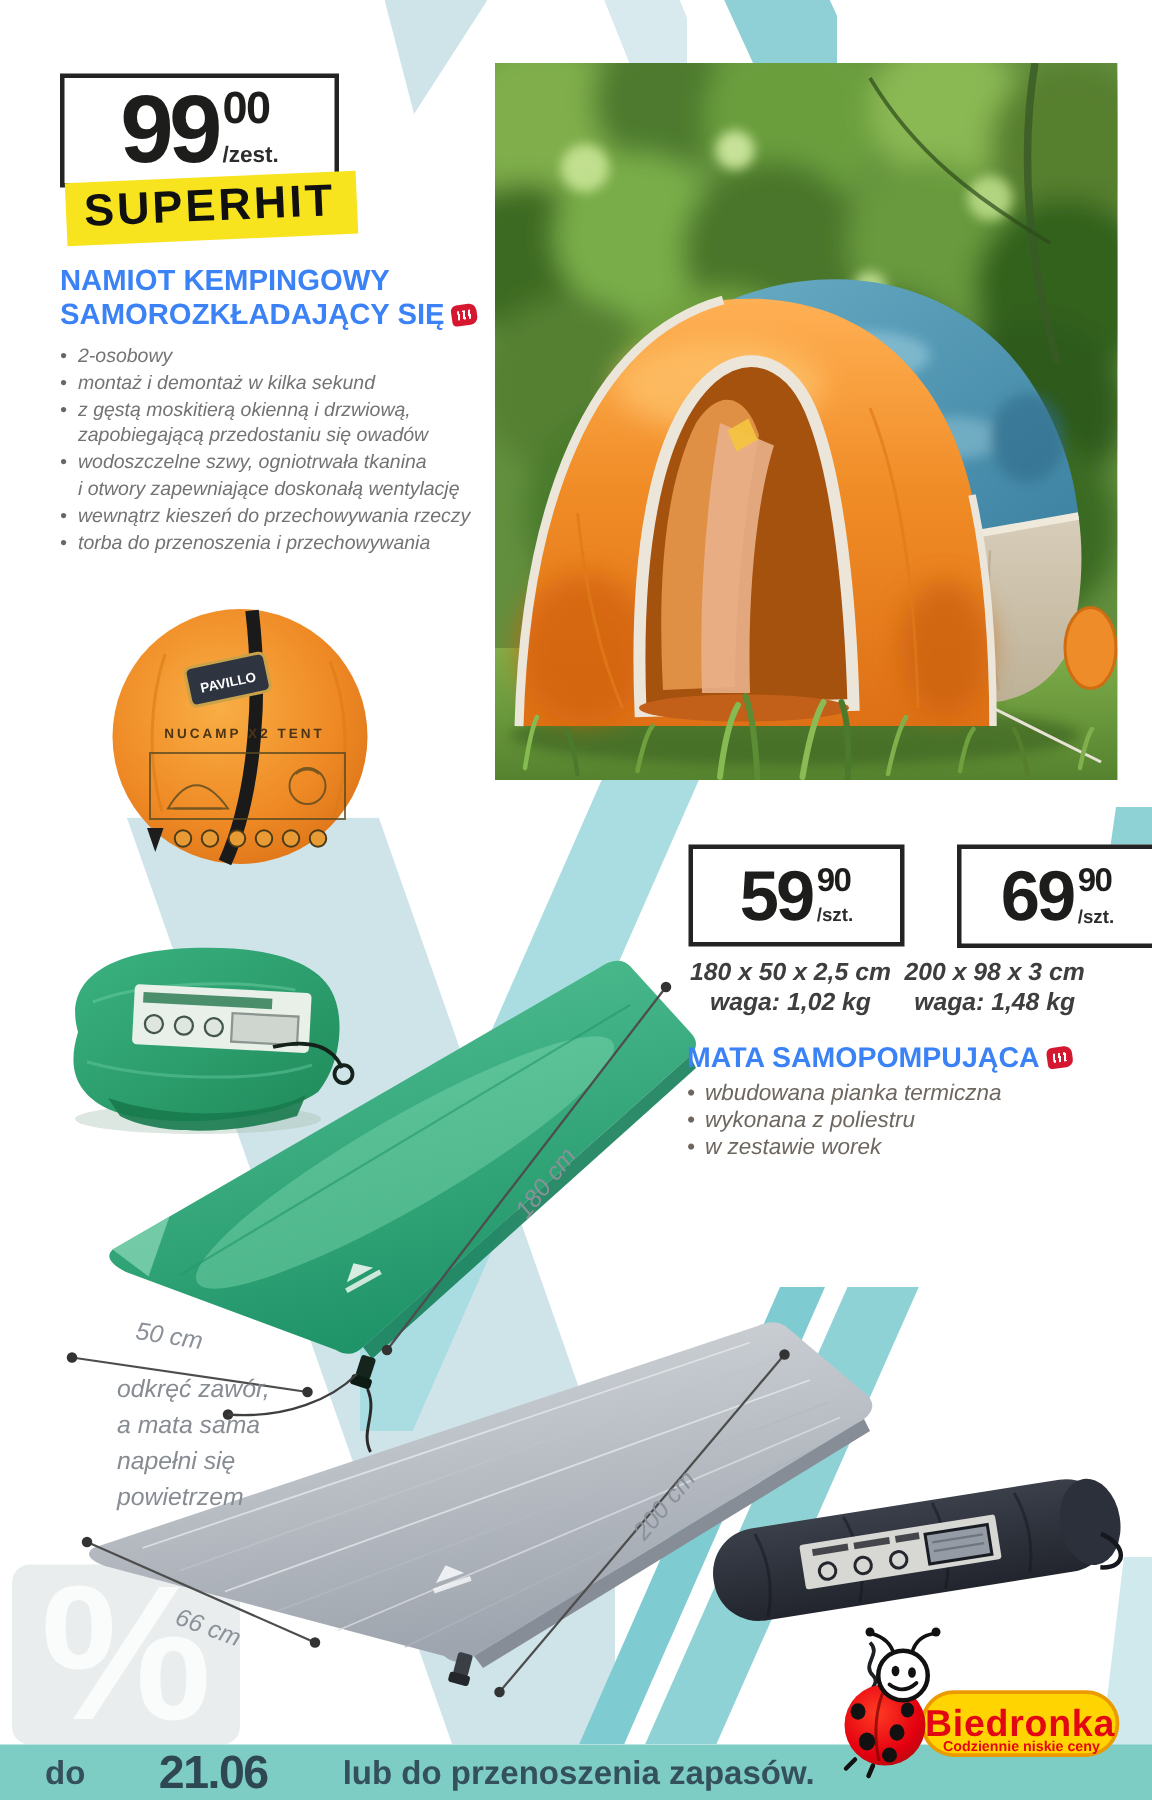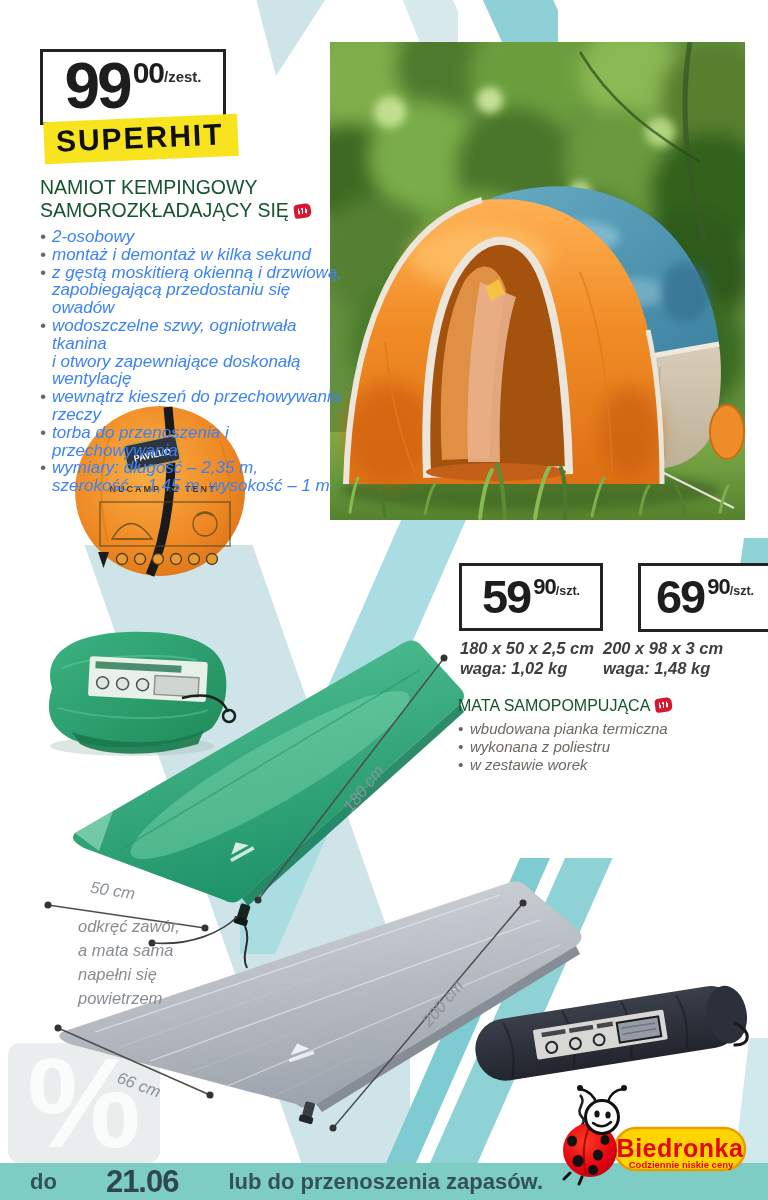--- a/index.html
+++ b/index.html
@@ -18,53 +18,53 @@
   #st-corner{left:734px;top:1038px;width:34px;height:128px;background:#cfe9ec;clip-path:polygon(45% 0,100% 0,100% 100%,0 100%);}
   
   #watermark{position:absolute;left:8px;top:1043px;width:152px;height:120px;background:#e9edee;
              border-radius:12px;z-index:0;display:flex;align-items:center;justify-content:center;overflow:hidden;}
   #watermark span{font-size:128px;font-weight:700;color:#fafcfc;line-height:1;}
   
   .pricebox{position:absolute;background:#fff;border:3px solid #232323;z-index:2;
             display:flex;align-items:center;justify-content:center;box-sizing:border-box;}
   .pb-row{display:flex;align-items:flex-start;}
   .pb-amount{font-weight:800;color:#1d1d1b;line-height:.86;letter-spacing:-3px;}
-  .pb-side{display:flex;flex-direction:row;align-items:flex-start;margin-left:3px;}
+  .pb-side{display:flex;flex-direction:column;align-items:flex-start;margin-left:3px;}
   .pb-cents{font-weight:800;color:#1d1d1b;line-height:.9;letter-spacing:-1px;}
   .pb-unit{font-weight:700;color:#2d2d2d;}
   #price-tent{left:40px;top:49px;width:186px;height:76px;}
   #price-tent .pb-amount{font-size:64px;}
   #price-tent .pb-cents{font-size:30px;}
   #price-tent .pb-unit{font-size:15px;margin-top:9px;}
   .pricebox.mid .pb-amount{font-size:47px;letter-spacing:-2px;}
   .pricebox.mid .pb-cents{font-size:22px;}
   .pricebox.mid .pb-unit{font-size:12.5px;margin-top:7px;}
   #price-mat1{left:459px;top:563px;width:144px;height:68px;}
   #price-mat2{left:602px;top:563px;width:134px;height:69px;margin-left:36px;}
   
   #superhit{position:absolute;left:44px;top:118px;z-index:2;background:#f7e41f;color:#101010;
             font-weight:800;font-size:30px;letter-spacing:2px;padding:3px 14px 5px 12px;
             transform:rotate(-2.5deg);}
   
-  .p-title{position:absolute;z-index:2;font-weight:400;color:#14532d;line-height:23px;}
+  .p-title{position:absolute;z-index:2;font-weight:700;color:#3b82f6;line-height:23px;}
   #title1{left:40px;top:176px;font-size:19.5px;}
-  #title2{left:458px;top:694px;font-size:16px;}
+  #title2{left:458px;top:694px;font-size:19px;}
   .hit-icon{display:inline-block;width:17px;height:14px;background:#d5172f;border-radius:4px 5px 5px 3px;
             transform:rotate(-8deg);vertical-align:-1px;margin-left:5px;}
   .hit-icon::after{content:"";display:block;width:9px;height:6px;margin:4px auto 0;
             background:repeating-linear-gradient(90deg,#fff 0 1.5px,rgba(255,255,255,0) 1.5px 3.6px);}
   ul.features{position:absolute;z-index:2;list-style:none;margin:0;padding:0;
-              font-style:italic;color:#3b82f6;font-size:17px;line-height:17.8px;}
+              font-style:italic;color:#737373;font-size:13px;line-height:17.8px;}
   ul.features li{position:relative;padding-left:12px;white-space:pre-line;}
   ul.features li::before{content:"•";position:absolute;left:0;top:0;color:#6d655e;}
   #features1{left:40px;top:228px;width:310px;}
   #features2{left:458px;top:720px;width:290px;font-size:15px;line-height:18.2px;color:#6e6760;}
   
   .spec{position:absolute;z-index:2;font-style:italic;font-weight:700;color:#3e3e3e;
-        font-size:16.5px;line-height:20px;}
+        font-size:16.5px;line-height:20px;text-align:center;}
   #spec1{left:460px;top:638px;}
   #spec2{left:603px;top:638px;}
   
   #note{position:absolute;left:78px;top:914px;z-index:2;font-style:italic;color:#878c93;
         font-size:16.5px;line-height:24px;white-space:pre-line;}
   
   #photo{position:absolute;left:330px;top:42px;width:415px;height:478px;z-index:1;}
   #bagcircle{position:absolute;left:70px;top:396px;width:185px;height:192px;z-index:1;}
   #scene-lower{position:absolute;left:0;top:600px;width:768px;height:600px;z-index:1;}
   svg text{font-family:"Liberation Sans",sans-serif;}
@@ -113,22 +113,20 @@
   </div>
   <ul class="features" id="features1">
     <li>2-osobowy</li>
     <li>montaż i demontaż w kilka sekund</li>
     <li>z gęstą moskitierą okienną i drzwiową,
 zapobiegającą przedostaniu się owadów</li>
     <li>wodoszczelne szwy, ogniotrwała tkanina
 i otwory zapewniające doskonałą wentylację</li>
     <li>wewnątrz kieszeń do przechowywania rzeczy</li>
     <li>torba do przenoszenia i przechowywania</li>
-    <li>wymiary: długość – 2,35 m,
-szerokość – 1,45 m, wysokość – 1 m</li>
   </ul>
 
   <svg id="photo" viewBox="0 0 415 478">
     <defs>
       <linearGradient id="g-grass" x1="0" y1="0" x2="0" y2="1">
         <stop offset="0" stop-color="#7fae4a"></stop>
           <stop offset="1" stop-color="#55822e"></stop>
       </linearGradient>
       <linearGradient id="g-orange" x1="0" y1="0" x2="0" y2="1">
         <stop offset="0" stop-color="#ffb054"></stop>

